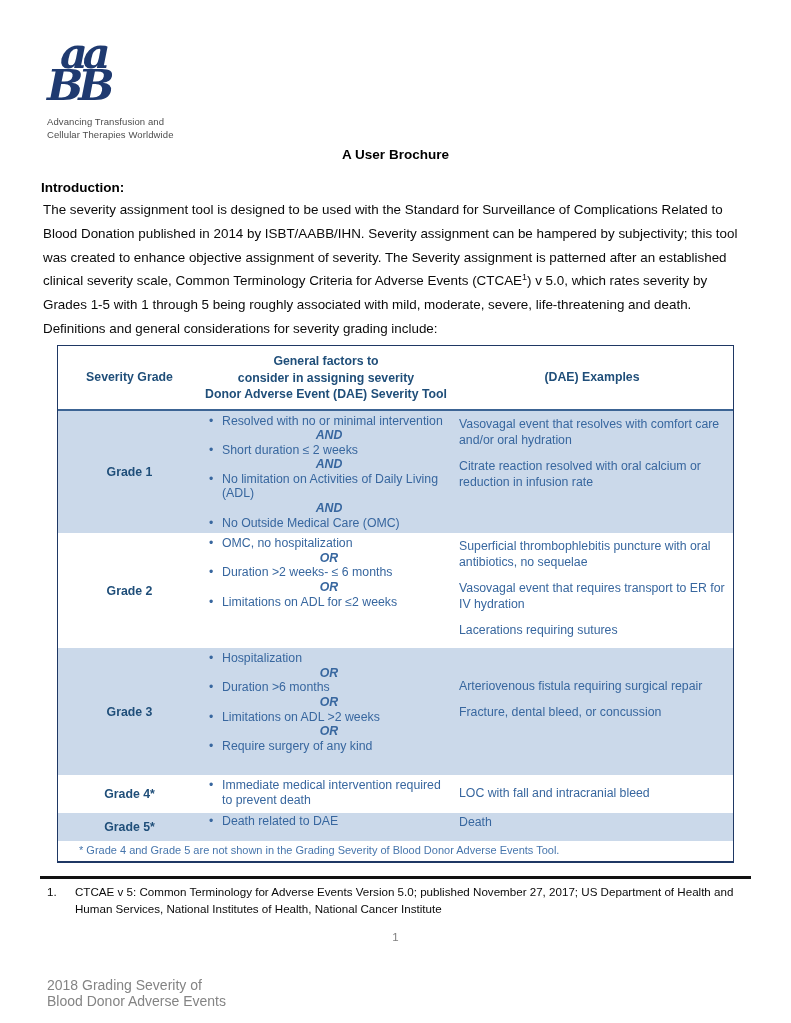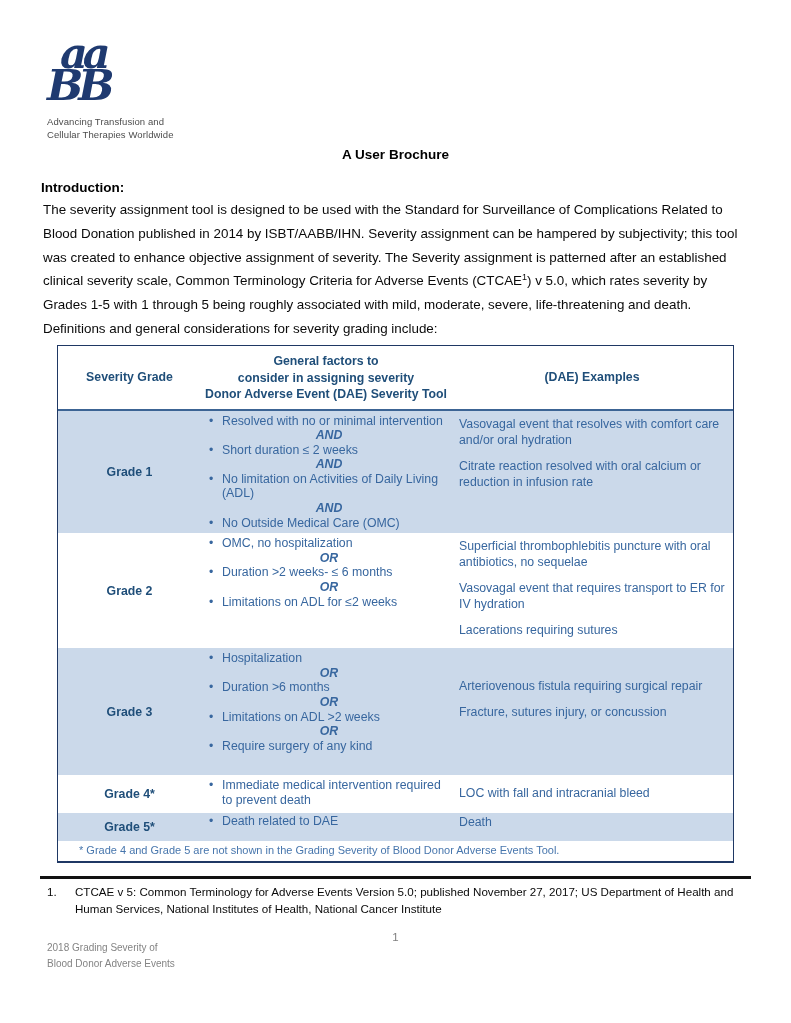--- a/index.html
+++ b/index.html
@@ -52,21 +52,21 @@
   .c3 .example-para{margin:0 0 10px 0;}
   .tfoot{background:#fff;color:#4776AD;font-size:11px;padding:3px 8px 5px 8px;line-height:12px;margin-left:13px;}
   
   .fn-rule{position:absolute;left:40px;top:876px;width:711px;height:2.5px;background:#111;}
   .doc-footnote{position:absolute;left:47px;top:884px;width:700px;
                 font-size:11.6px;line-height:16.5px;color:#0a0a0a;display:flex;}
   .fn-num{flex:none;width:28px;}
   .fn-text{flex:1;}
   .page-number{position:absolute;left:0;top:931px;width:100%;text-align:center;
                font-size:11.5px;color:#7f7f7f;}
-  .page-footer{position:absolute;left:47px;top:940px;font-size:10px;line-height:15.5px;color:#848484;}
+  .page-footer{position:absolute;left:47px;top:978px;font-size:14px;line-height:15.5px;color:#848484;}
 </style>
 </head>
 <body>
 
 <div class="page">
 
   <div class="logo-block">
     <div class="logo">
       <div class="logo-aa">aa</div>
       <div class="logo-bb">BB</div>
@@ -168,21 +168,21 @@
             <span class="bullet-text">Limitations on ADL &gt;2 weeks</span>
           </div>
           <div class="li-conj">OR</div>
           <div class="li-bullet">
             <span class="bullet-dot">•</span>
             <span class="bullet-text">Require surgery of any kind</span>
           </div>
         </div>
       <div class="cell c3">
           <div class="example-para">Arteriovenous fistula requiring surgical repair</div>
-          <div class="example-para">Fracture, sutures injury, or concussion</div>
+          <div class="example-para">Fracture, dental bleed, or concussion</div>
         </div>
     </div>
 
     <div class="trow r4">
       <div class="cell c1">Grade 4*</div>
       <div class="cell c2">
           <div class="li-bullet">
             <span class="bullet-dot">•</span>
             <span class="bullet-text">Immediate medical intervention required
 to prevent death</span>

